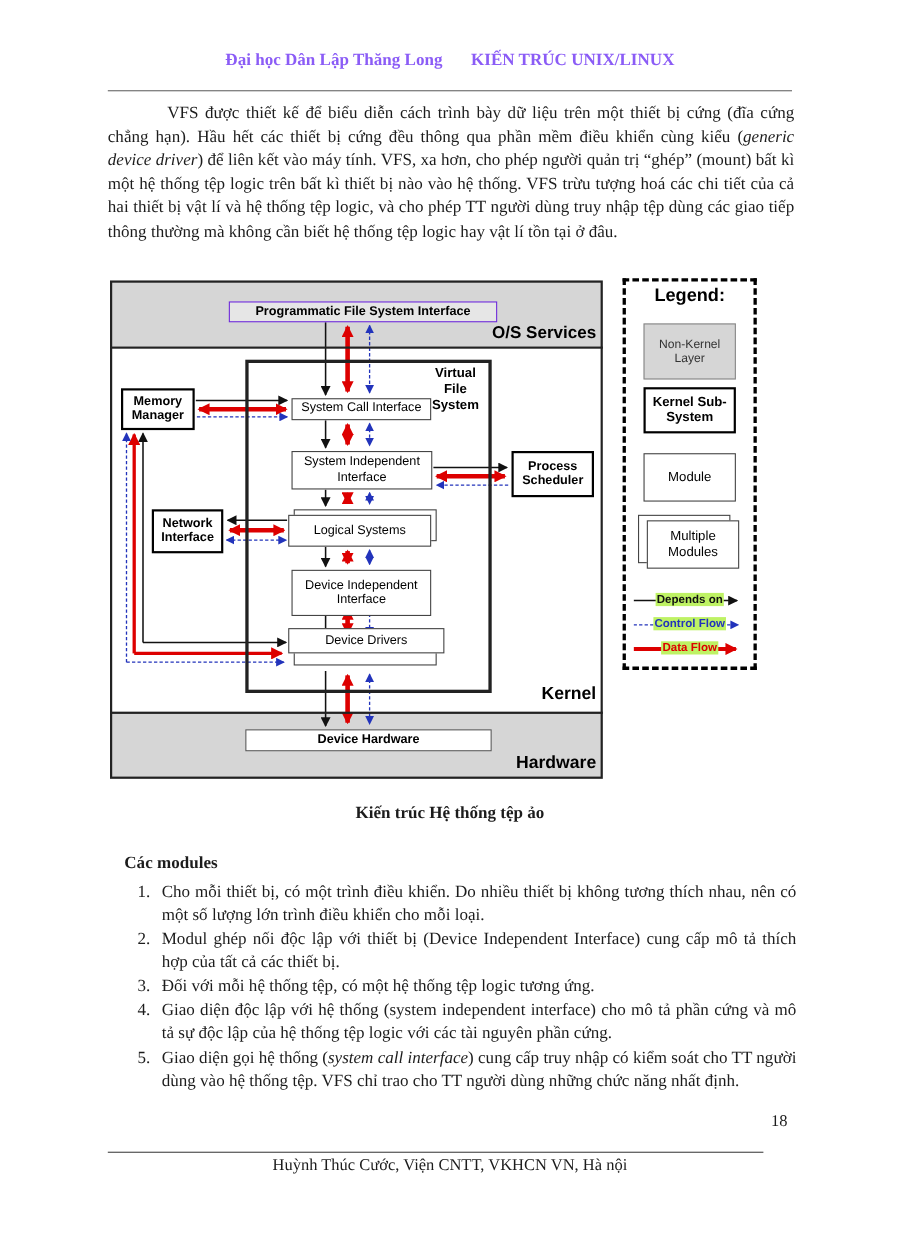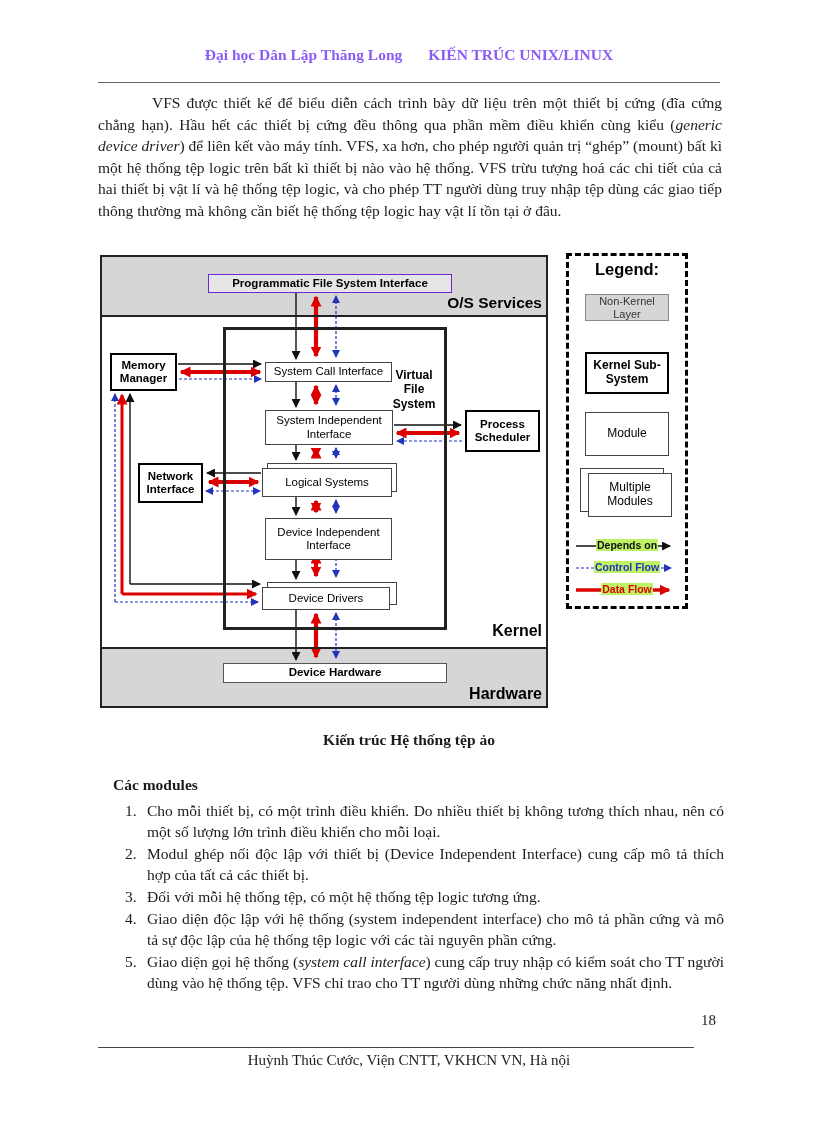--- a/index.html
+++ b/index.html
@@ -121,44 +121,44 @@
     </svg>
 
     <div class="outer" style="left:0;top:2px;width:448px;height:453px;"></div>
     <div class="sep" style="left:0;top:62px;width:448px;"></div>
     <div class="sep" style="left:0;top:394px;width:448px;"></div>
     <div class="outer" style="left:123px;top:74px;width:224px;height:303px;border-width:3px;"></div>
 
     <div class="dbox grayfill" style="left:108px;top:21px;width:244px;height:19px;">Programmatic File System Interface</div>
     <div class="zonelab" style="left:300px;top:41px;width:142px;">O/S Services</div>
 
-    <div class="vfslab" style="left:287px;top:79px;width:54px;margin-top:36px;">Virtual File System</div>
+    <div class="vfslab" style="left:287px;top:79px;width:54px;">Virtual File System</div>
 
     <div class="dbox thick" style="left:10px;top:100px;width:67px;height:38px;">Memory Manager</div>
     <div class="dbox" style="left:165px;top:109px;width:127px;height:20px;">System Call Interface</div>
     <div class="dbox" style="left:165px;top:157px;width:128px;height:35px;">System Independent Interface</div>
     <div class="dbox thick" style="left:365px;top:157px;width:75px;height:42px;">Process Scheduler</div>
     <div class="dbox thick" style="left:38px;top:210px;width:65px;height:40px;">Network Interface</div>
 
     <div class="dbox" style="left:167px;top:210px;width:130px;height:29px;"></div>
     <div class="dbox" style="left:162px;top:215px;width:130px;height:29px;">Logical Systems</div>
 
     <div class="dbox" style="left:165px;top:265px;width:127px;height:42px;">Device Independent Interface</div>
 
     <div class="dbox" style="left:167px;top:329px;width:130px;height:23px;"></div>
-    <div class="dbox" style="left:162px;top:334px;width:128px;height:23px;">Device Drivers</div>
+    <div class="dbox" style="left:162px;top:318px;width:142px;height:23px;">Device Drivers</div>
 
     <div class="zonelab" style="left:300px;top:369px;width:142px;font-size:16px;">Kernel</div>
 
     <div class="dbox" style="left:123px;top:410px;width:224px;height:20px;font-weight:bold;border-color:#555;">Device Hardware</div>
     <div class="zonelab" style="left:300px;top:432px;width:142px;font-size:16px;">Hardware</div>
 
     <div class="legend" style="left:466px;top:0;width:122px;height:356px;">
       <div class="lg-title">Legend:</div>
-      <div class="dbox" style="left:16px;top:38px;width:84px;height:27px;background:#d6d6d6;border-color:#888;color:#333;font-size:11px;">Non-Kernel Layer</div>
+      <div class="dbox" style="left:16px;top:38px;width:84px;height:51px;background:#d6d6d6;border-color:#888;color:#333;font-size:11px;">Non-Kernel Layer</div>
       <div class="dbox thick" style="left:16px;top:96px;width:84px;height:42px;font-size:12px;">Kernel Sub-System</div>
       <div class="dbox" style="left:16px;top:156px;width:84px;height:44px;font-size:12px;">Module</div>
       <div class="dbox" style="left:11px;top:212px;width:84px;height:44px;"></div>
       <div class="dbox" style="left:19px;top:217px;width:84px;height:44px;font-size:12px;">Multiple Modules</div>
 
       <div class="lg-arrow" style="left:7px;top:283px;width:102px;">
         <svg width="102" height="13">
             <line x1="0" y1="7" x2="94" y2="7" stroke="#111" stroke-width="1.4" marker-end="url(#mb)"></line>
           </svg>
         <span style="color:#111;"><b>Depends on</b></span>

